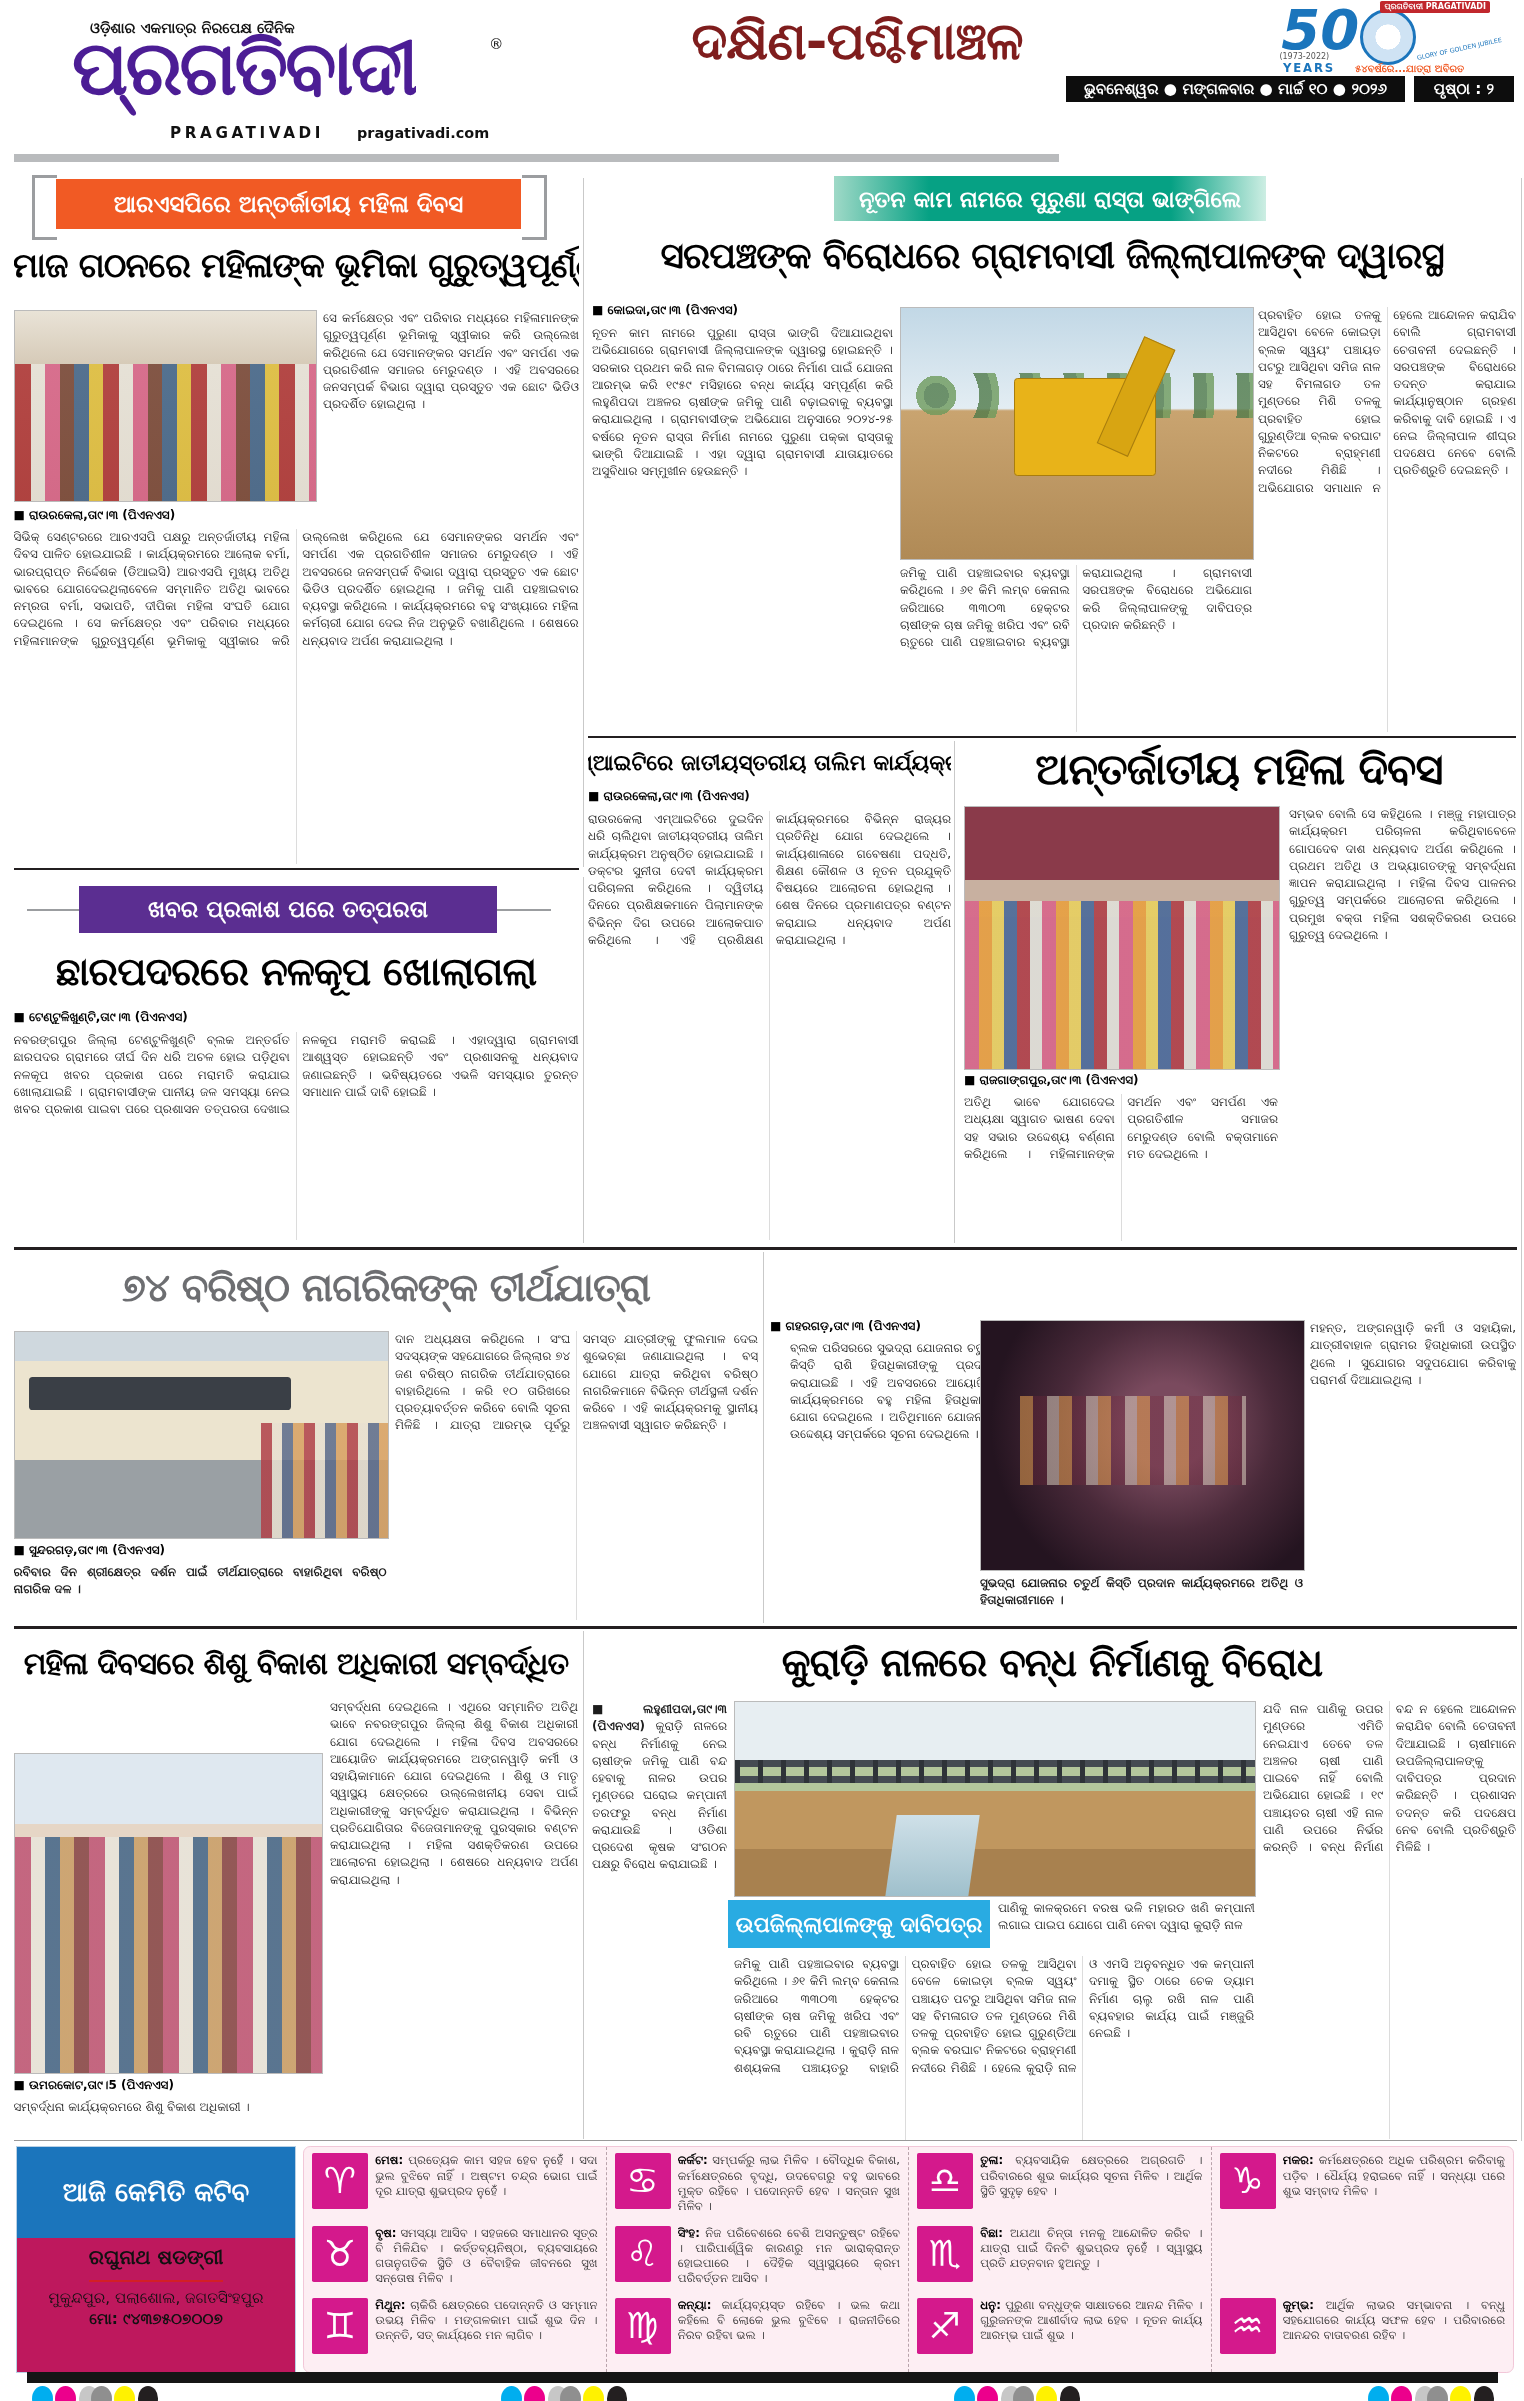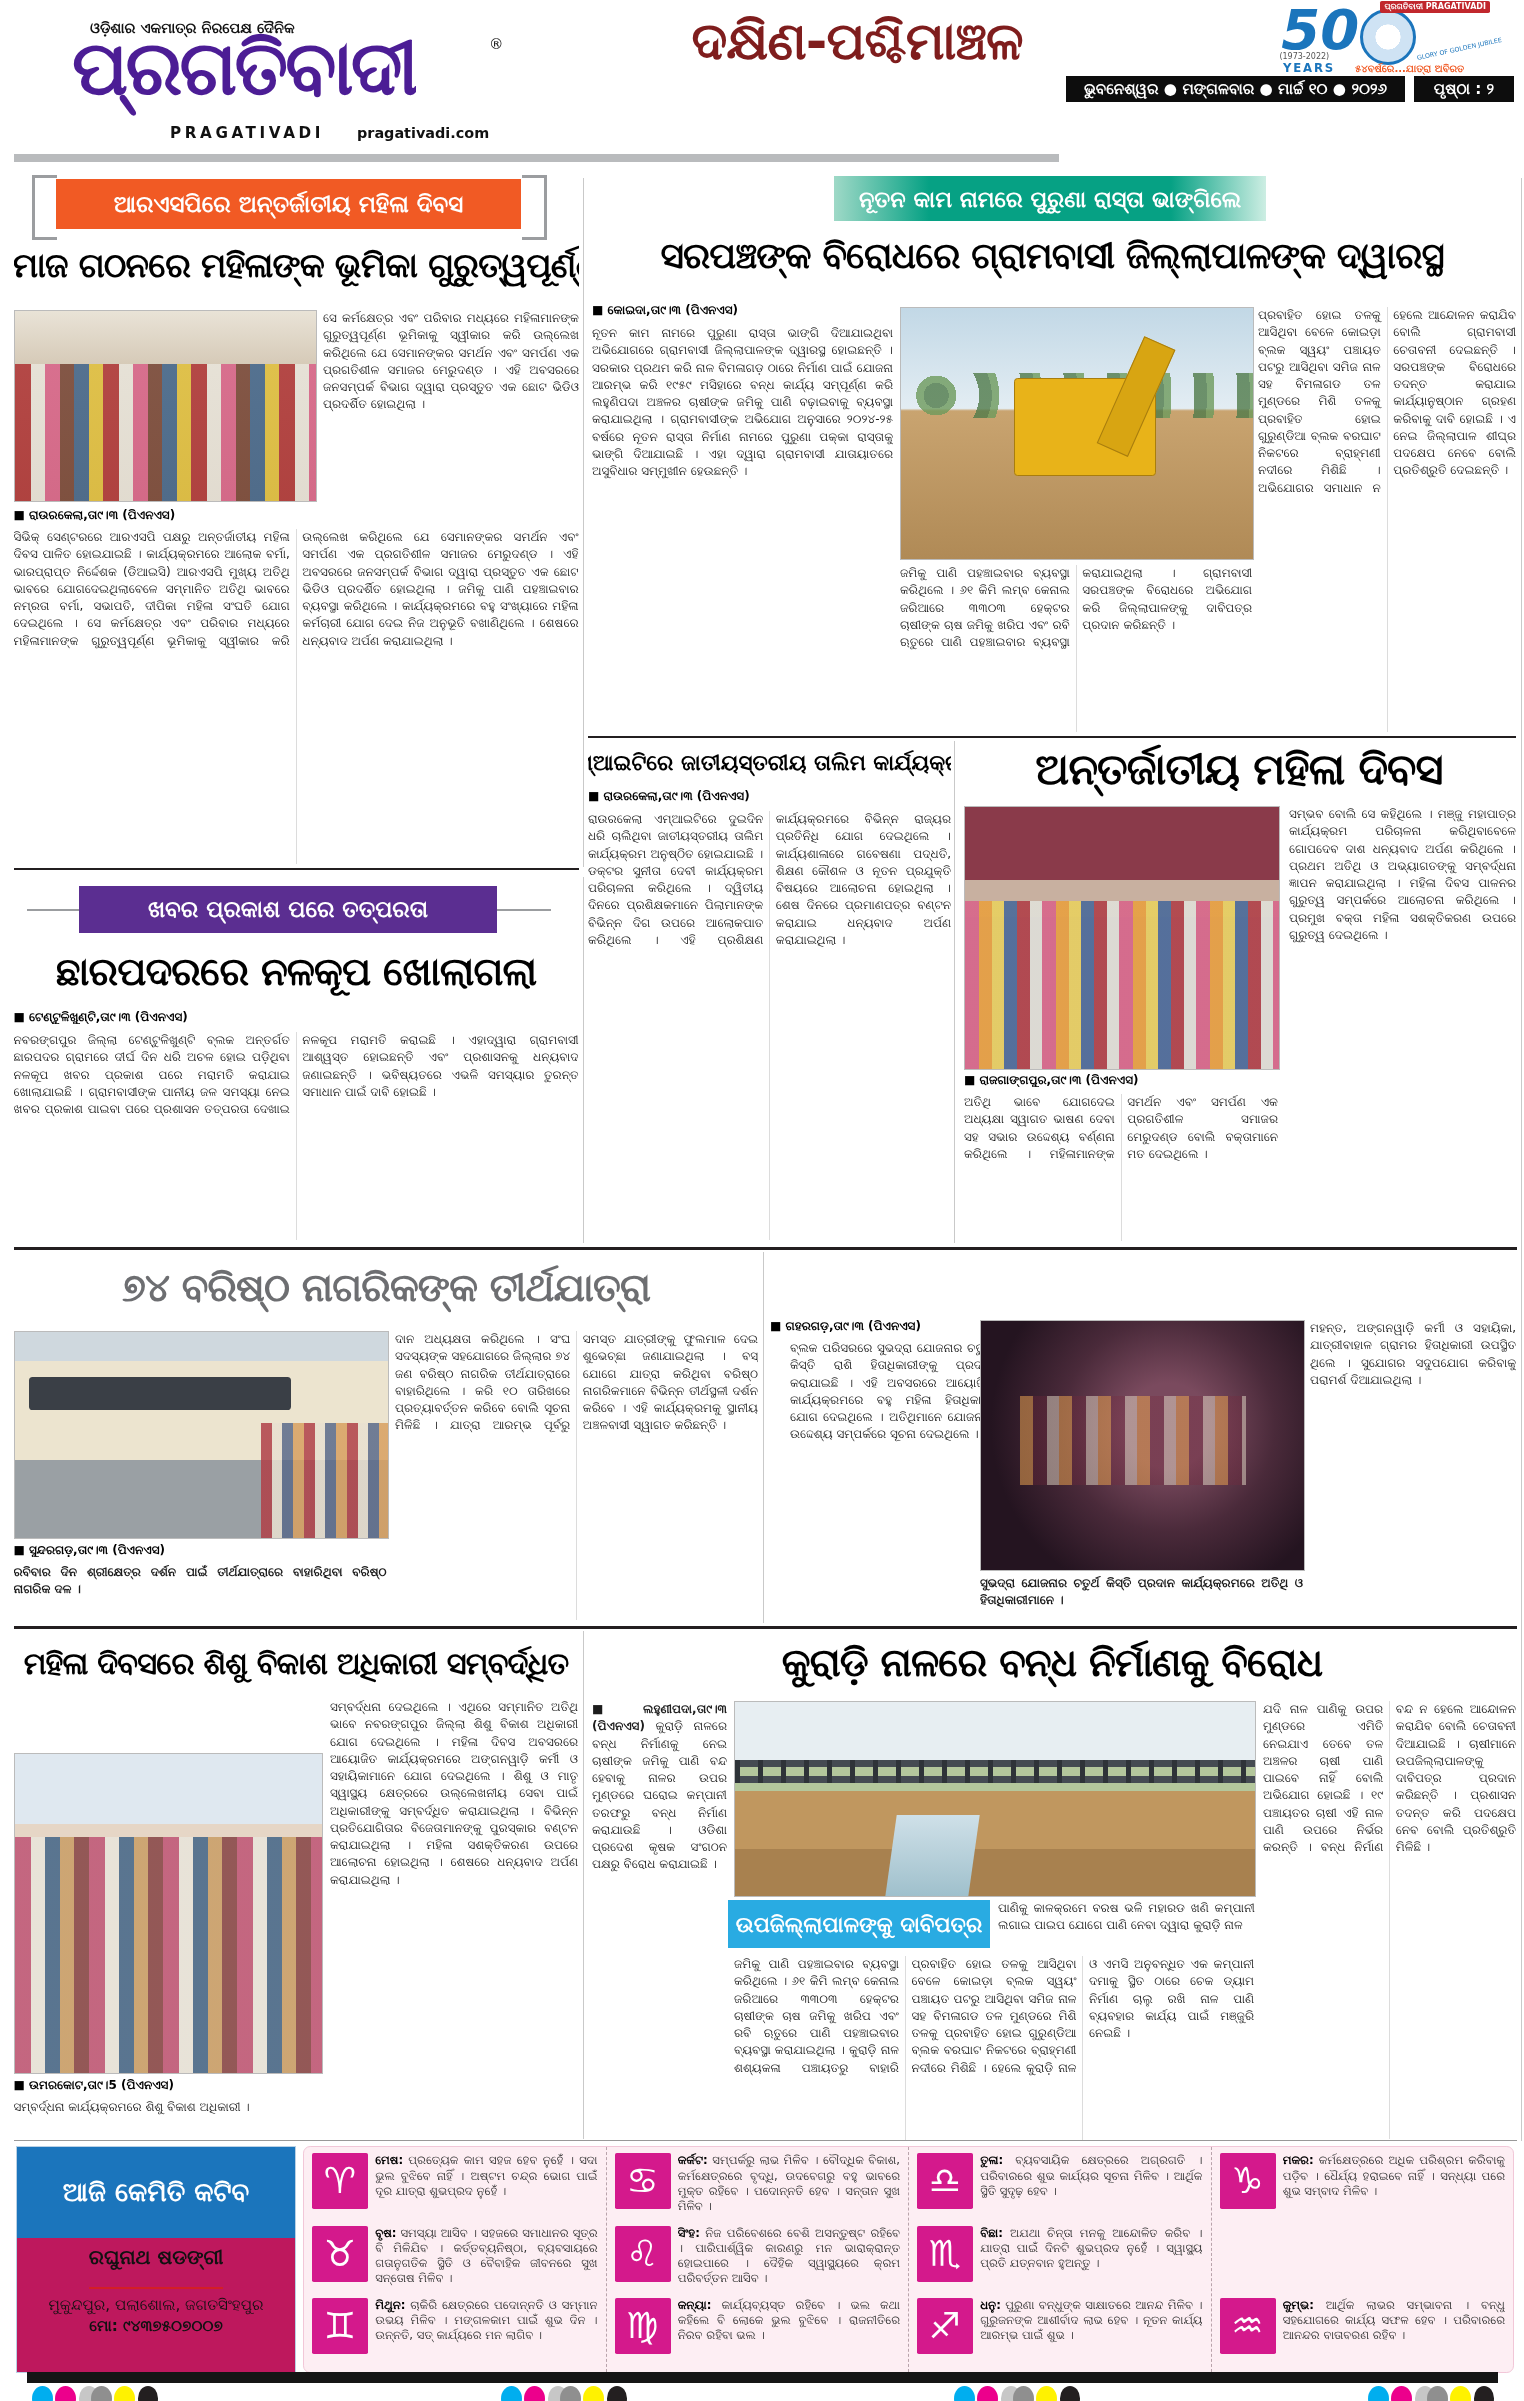--- a/index.html
+++ b/index.html
@@ -118,21 +118,21 @@
   #bodyI{left:734px;top:1956px;width:520px;height:184px;}
   #colI-right{left:1263px;top:1701px;width:253px;height:438px;}
 
   
   #hbox{left:16px;top:2146px;width:280px;height:227px;border:0.9px solid #b9d0e4;background:#be185d;
         box-sizing:border-box;}
   #hbox-head{width:100%;height:91px;background:#1b75bc;color:#fff;font-size:26px;font-weight:bold;
              display:flex;align-items:center;justify-content:center;text-align:center;line-height:1.15;
              overflow:hidden;padding:1.8px 12.6px;box-sizing:border-box;}
   #hname{margin-top:7.2px;text-align:center;font-size:20px;font-weight:bold;}
-  #hname span{display:inline-block;border-bottom:2.7px solid #d31f26;padding-bottom:18px;}
+  #hname span{display:inline-block;border-bottom:2.7px solid #d31f26;padding-bottom:11px;}
   #haddr{margin-top:5.4px;text-align:center;font-size:15.2px;line-height:1.35;}
   #hphone{text-align:center;font-size:15.2px;font-weight:bold;margin-top:1.8px;}
   #hpanel{left:303px;top:2146px;width:1211px;height:227px;background:#fdeef3;border:1.8px solid #f2c7d8;
           border-radius:7.2px;box-sizing:border-box;display:flex;}
   .hcol{flex:1;padding:6.3px 8px;box-sizing:border-box;display:flex;flex-direction:column;justify-content:space-between;}
   .hcol + .hcol{border-left:0.9px dashed #b9a3ab;}
   .hentry{display:flex;gap:7.2px;align-items:flex-start;height:68px;overflow:hidden;}
   .zicon{flex:0 0 56px;width:56px;height:56px;background:#d4198c;color:#fff;font-size:36px;line-height:56px;
          text-align:center;border-radius:1.8px;}
   .ztext{font-size:11.7px;line-height:1.3;text-align:justify;color:#333;overflow:hidden;height:68px;}

